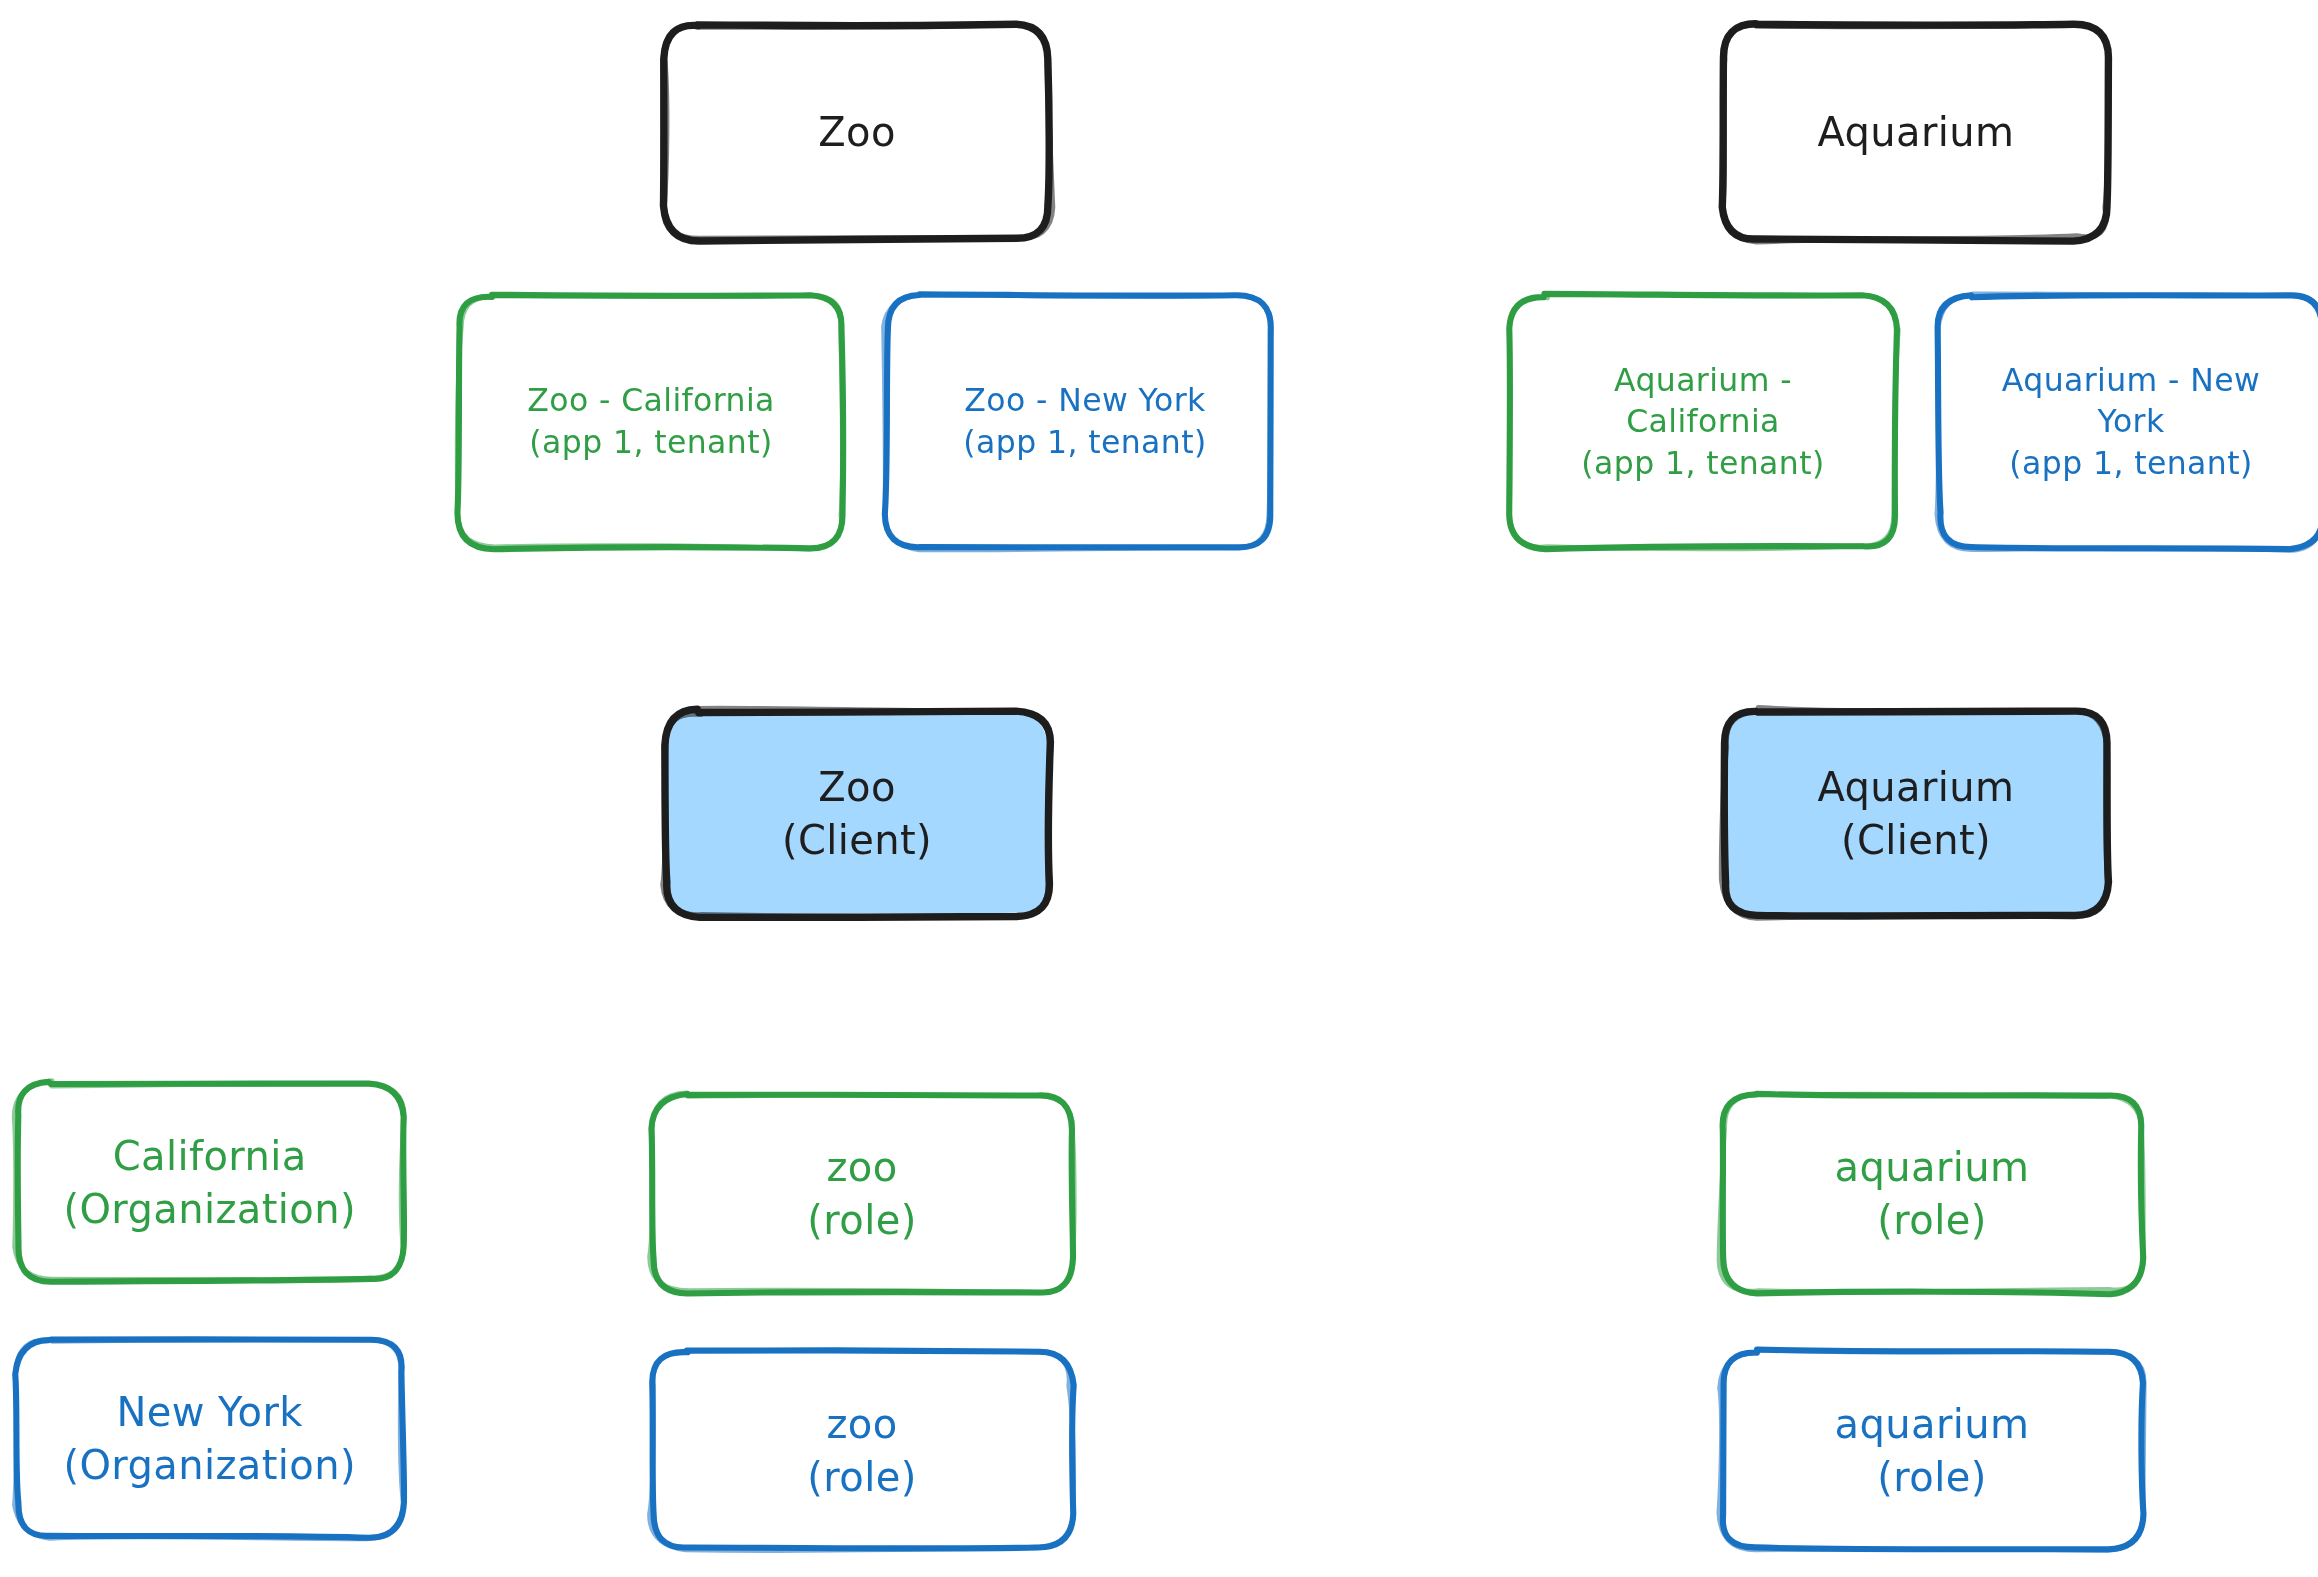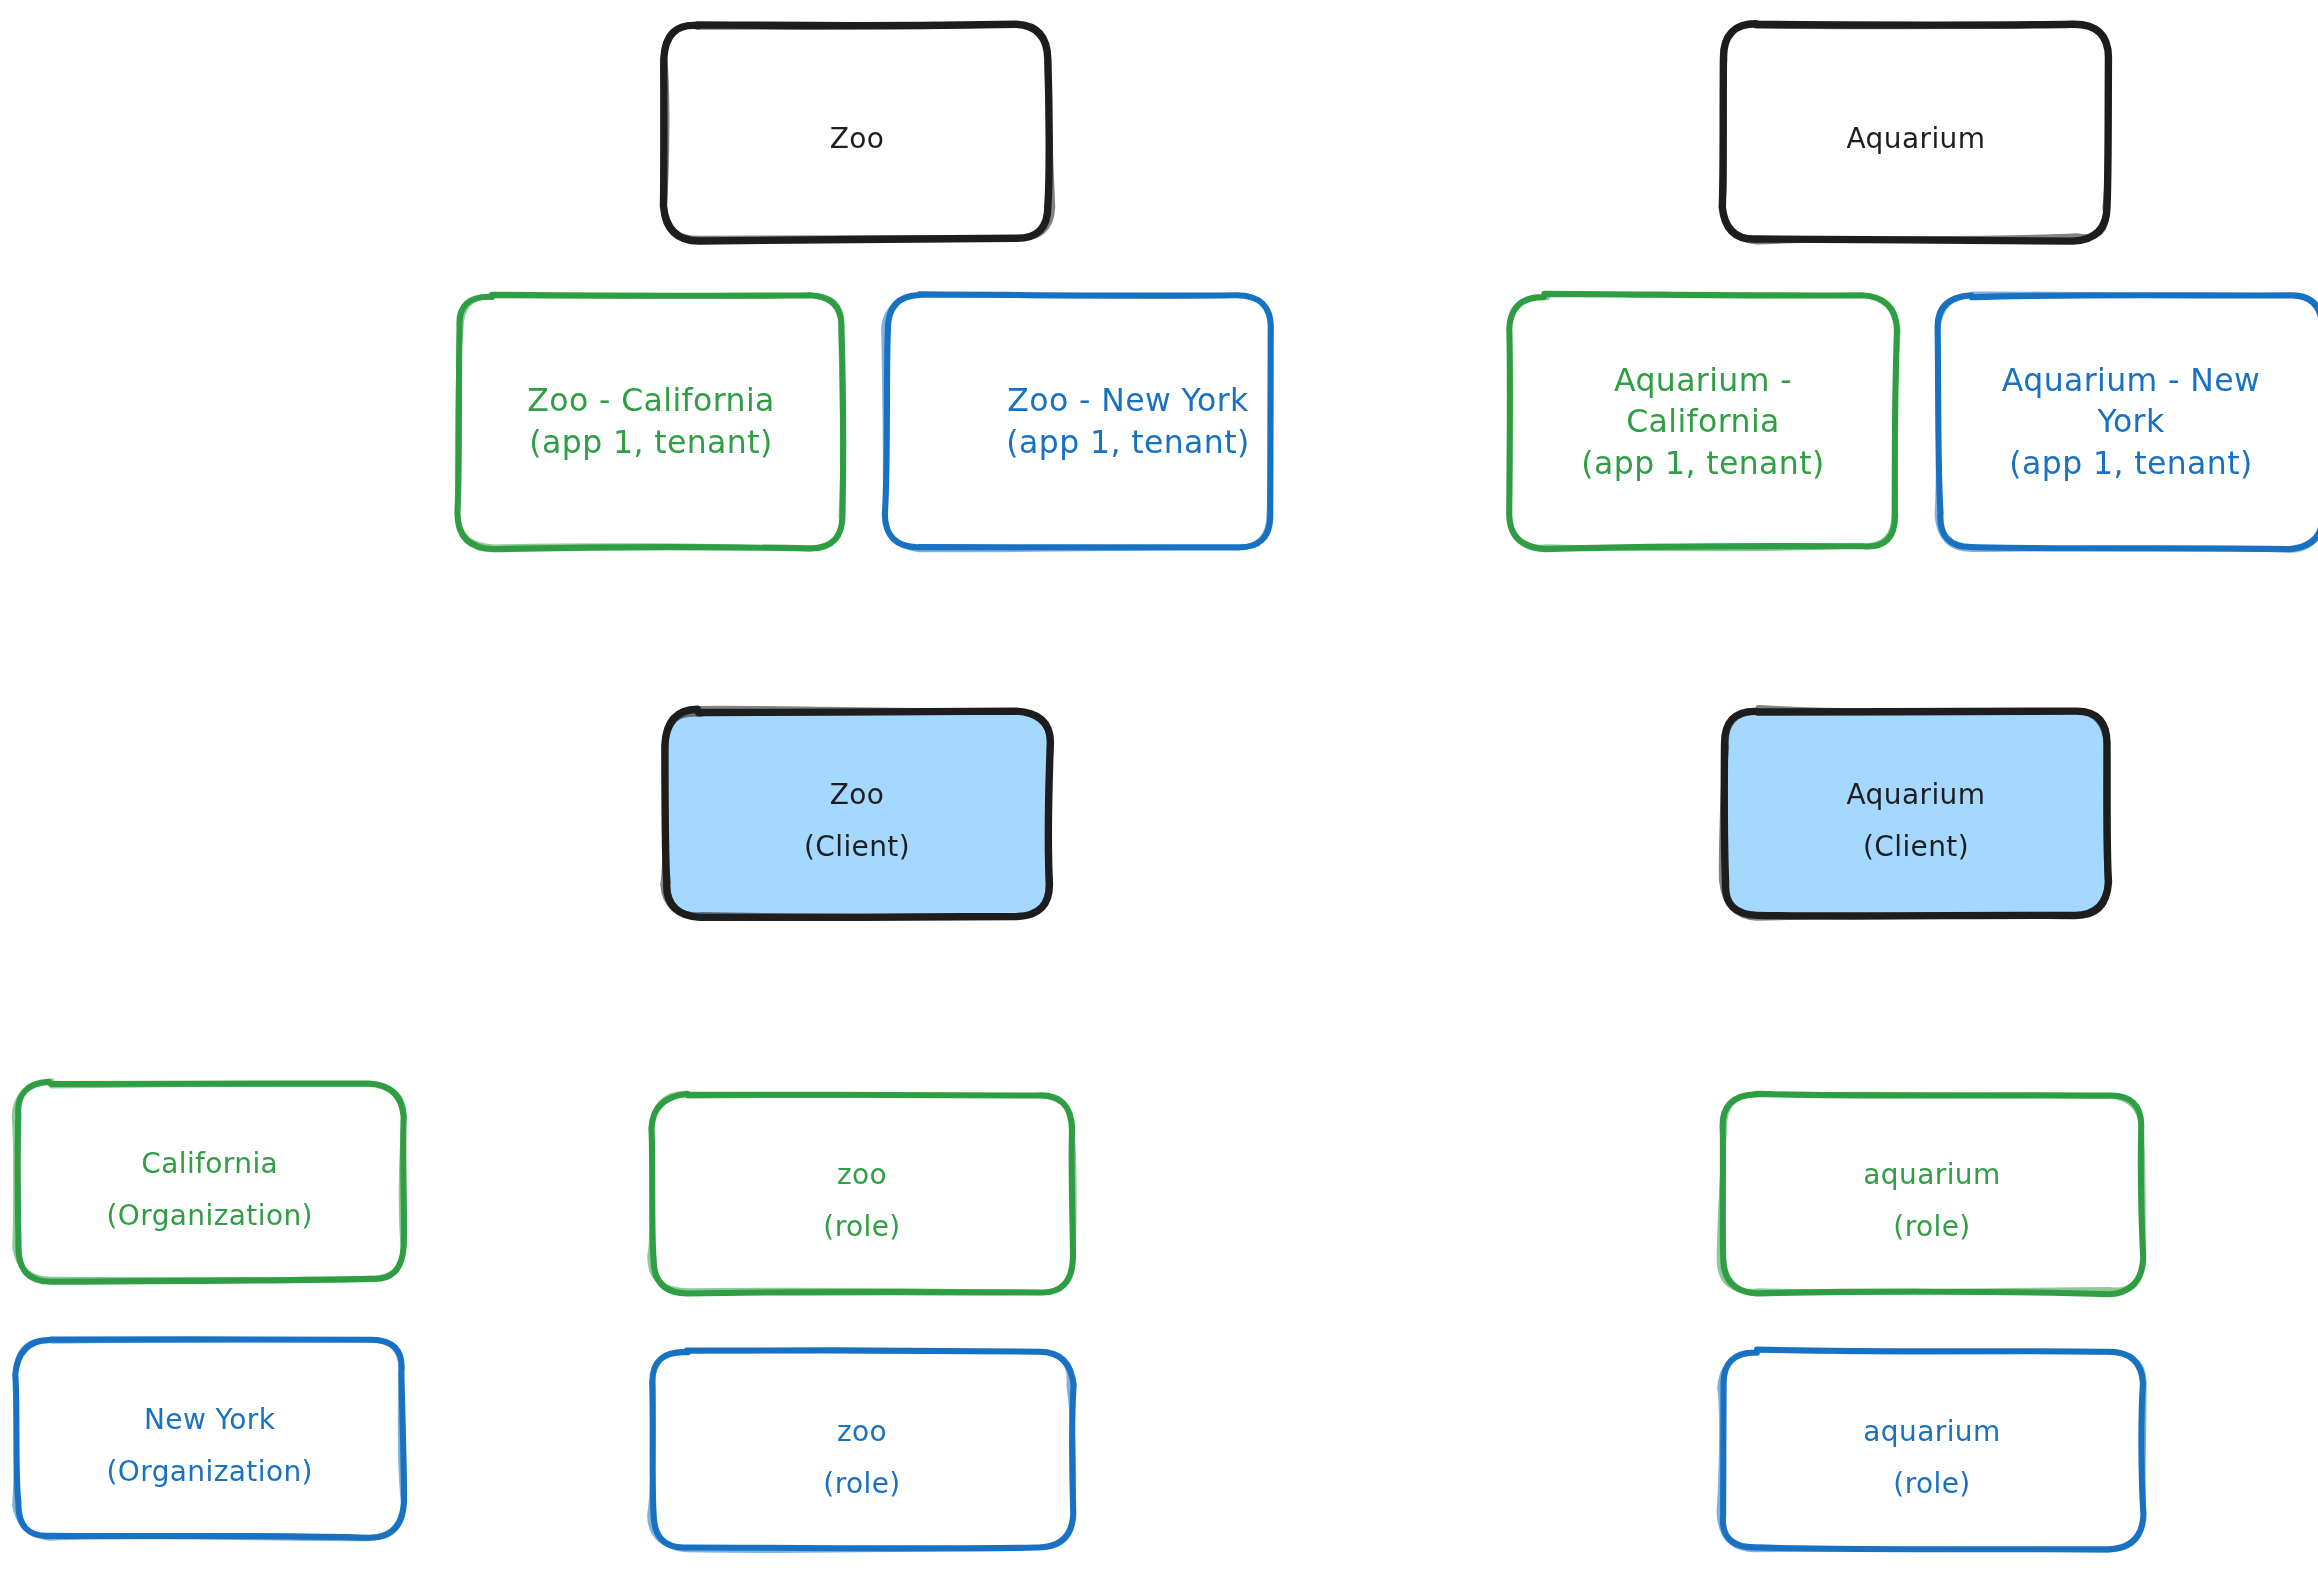--- a/index.html
+++ b/index.html
@@ -51,21 +51,21 @@
     top: 0;
     width: 2319px;
     height: 1577px;
     pointer-events: none;
   }
 
   .t-black { color: #1e1e1e; }
   .t-green { color: #2f9e44; }
   .t-blue  { color: #1971c2; }
 
-  .fs-lg  { font-size: 28px; margin-top: 15px; }
+  .fs-lg  { font-size: 40px; }
   .fs-sm  { font-size: 31.5px; }
 
   .bold-ish { font-weight: 500; }
 </style>
 </head>
 <body>
 
 <div id="canvas">
   <svg class="sketch-svg" id="sketch-layer" viewBox="0 0 2354 1601" xmlns="http://www.w3.org/2000/svg">
       <path d="M 707.9489225205034 25.20271281618625 C 812.9946343079209 26.115663981996477, 939.7339045766741 26.459760353900492, 1031.5473481081426 24.553977976553142 Q 1063.1356940101832 26.016572107560933, 1063.6316097527742 60.16800843086094 C 1065.1776506919414 108.80227561775595, 1065.7669171132147 179.2521456418559, 1063.668782075867 208.42910450417548 Q 1064.1190845891833 242.22008227463812, 1031.3924639020115 241.92076760623604 C 939.8440419368446 242.84919812809676, 803.1584421496839 243.36347437370569, 710.1261643469334 244.65385115053505 Q 676.5306162405759 244.94211650732905, 673.4236337728798 208.95007470529526 C 674.0431034918875 176.3841058494523, 673.7333315089345 96.51418108638376, 673.717084819451 59.55336852464825 Q 675.6877620182931 23.017771284095943, 708.6909316908568 26.01699533034116 " fill="none" stroke="#1e1e1e" stroke-width="7.5" stroke-linecap="round" stroke-linejoin="round" opacity="1"></path>
@@ -96,21 +96,21 @@
       <path d="M 698.480105166696 1372.2578568947501 C 812.7529962055386 1370.3142862058244, 951.7320121822135 1371.5828609184362, 1051.575522230193 1372.545474250149 Q 1088.731491449289 1371.8098900278098, 1084.8038024693728 1406.9105948909187 C 1091.1660684691742 1449.7239144110122, 1090.240252103284 1512.43748101769, 1089.2962329154834 1538.8989072469062 Q 1084.7904189415276 1572.4939084521495, 1051.7715763295068 1570.6951347441413 C 953.6452539309115 1573.1046125496737, 800.5895079405234 1575.0099618052132, 695.8790847882628 1573.612445425894 Q 659.3277986111119 1568.7884233155287, 659.1245427582413 1537.539923808258 C 664.4822029074654 1508.799811057467, 662.7056924961507 1436.8074175125919, 663.4404092947021 1406.4865262494422 Q 659.5106150757522 1371.3642285446635, 696.9235684571788 1373.1914477099665 " fill="none" stroke="#1971c2" stroke-width="4.65" stroke-linecap="round" stroke-linejoin="round" opacity="0.55"></path>
       <path d="M 1783.385852182284 1110.547988162376 C 1896.0402507804333 1113.8745728237554, 2035.9537334202976 1111.0656925933436, 2138.9082070738077 1112.323801680468 Q 2174.936452927068 1110.2526995474473, 2173.658486548811 1145.2669318495318 C 2172.6811138596386 1189.991486785002, 2174.485077433288 1252.458915761672, 2175.702468911186 1277.0086635360494 Q 2174.616614561528 1311.2972992314026, 2141.947422264144 1313.9884958909824 C 2035.7472094523907 1310.758012472652, 1890.2353127933293 1310.4715884411708, 1783.6943116374314 1313.0225673643872 Q 1749.8864785190672 1311.6012221695855, 1749.2761012390256 1277.3591609662399 C 1748.3516023103148 1251.7798485914245, 1749.420912798494 1179.8201852841303, 1748.8543388377875 1147.298240144737 Q 1746.121190354228 1111.318643285893, 1783.6597227770835 1110.999796831049 " fill="none" stroke="#2f9e44" stroke-width="6.2" stroke-linecap="round" stroke-linejoin="round" opacity="1"></path>
       <path d="M 1784.8253368687815 1111.4567709021271 C 1896.691125205811 1109.288464958407, 2039.8201546017267 1111.243701319024, 2140.743310583662 1112.6545326082037 Q 2172.2949322958475 1115.3850080817938, 2173.782610015478 1144.9412757085636 C 2176.954059084598 1187.6030526597053, 2175.6336581486275 1252.835106784664, 2175.7260052171537 1278.8393447764217 Q 2171.5692356876098 1313.6381808543579, 2141.3918620974755 1308.8630629178137 C 2038.2885359956138 1308.9833612484858, 1889.167397948373 1314.1752779647709, 1785.3595723210833 1310.1230135561898 Q 1745.9448791005648 1314.690129951015, 1744.9619756492787 1279.7228776952252 C 1745.0009069067426 1251.774207945913, 1749.0864331788384 1175.9922681072726, 1750.876520280633 1144.3253830622882 Q 1750.2470174233429 1112.6818520782515, 1782.6358138610608 1110.0723445892334 " fill="none" stroke="#2f9e44" stroke-width="4.65" stroke-linecap="round" stroke-linejoin="round" opacity="0.55"></path>
       <path d="M 1783.588929654099 1370.0767611078918 C 1898.827385486476 1373.2711485605687, 2037.1820524905995 1370.8661869466305, 2140.771611987613 1372.3879536557943 Q 2173.5031828368083 1372.3557101674378, 2175.4107262818143 1404.1085088010877 C 2172.5564024569467 1448.7439210489392, 2174.128257459961 1512.6928132716566, 2175.9552761474624 1536.9736267887056 Q 2175.0747420592234 1571.9704006444663, 2140.077002127655 1572.910806581378 C 2038.9491400786862 1572.3337470013648, 1887.7517186802997 1573.9805979467928, 1781.7416572449729 1570.9699603822082 Q 1746.2494670422748 1571.072814308107, 1749.180473527871 1538.6432514879853 C 1749.1273105451837 1513.5294938199222, 1749.6448779059574 1439.3406856339425, 1749.6991100059822 1406.0269794464111 Q 1748.9073093822226 1372.0937159527093, 1783.4904553676024 1373.1650302894413 " fill="none" stroke="#1971c2" stroke-width="6.2" stroke-linecap="round" stroke-linejoin="round" opacity="1"></path>
       <path d="M 1785.170568570867 1370.6556849095039 C 1894.6292542060837 1375.0626437109895, 2035.10829702124 1370.9045417196116, 2137.1110989371314 1372.763590966258 Q 2176.658373142406 1372.1601261357778, 2176.761417561583 1402.9719565262087 C 2176.7420497000217 1445.4821909083985, 2175.0270641939715 1513.232732551638, 2176.155777518824 1538.7797823059373 Q 2172.348052433692 1574.782453256566, 2138.2121478654444 1573.830991091486 C 2036.9318180603161 1571.6621099472977, 1891.745287956223 1573.3405941243284, 1782.040059853904 1573.4335816864855 Q 1746.5619595900178 1573.7918365865014, 1744.7994085403159 1535.1058315821924 C 1746.3196109060198 1514.7486048343592, 1749.467173861526 1435.1771187019535, 1745.512631266564 1408.9642398751341 Q 1748.1834197709336 1373.9994756118394, 1782.348059264943 1373.7532414685004 " fill="none" stroke="#1971c2" stroke-width="4.65" stroke-linecap="round" stroke-linejoin="round" opacity="0.55"></path>
     </svg>
   <div id="node-layer">
       <div class="node" style="left: 665px; top: 24.6px; width: 384px; height: 215px;"><span class="label t-black fs-lg bold-ish">Zoo</span></div>
       <div class="node" style="left: 1724px; top: 24.6px; width: 384px; height: 215px;"><span class="label t-black fs-lg bold-ish">Aquarium</span></div>
       <div class="node" style="left: 459px; top: 296px; width: 384px; height: 252px; align-items: flex-end;"><span class="label t-green fs-sm bold-ish">Zoo - California</span><span class="label t-green fs-sm">(app 1, tenant)</span></div>
-      <div class="node" style="left: 936px; top: 296px; width: 384px; height: 252px;"><span class="label t-blue fs-sm bold-ish">Zoo - New York</span><span class="label t-blue fs-sm">(app 1, tenant)</span></div>
+      <div class="node" style="left: 893px; top: 296px; width: 384px; height: 252px;"><span class="label t-blue fs-sm bold-ish">Zoo - New York</span><span class="label t-blue fs-sm">(app 1, tenant)</span></div>
       <div class="node" style="left: 1511px; top: 296px; width: 384px; height: 252px;"><span class="label t-green fs-sm bold-ish">Aquarium -
 California</span><span class="label t-green fs-sm">(app 1, tenant)</span></div>
       <div class="node" style="left: 1939px; top: 296px; width: 384px; height: 252px;"><span class="label t-blue fs-sm bold-ish">Aquarium - New
 York</span><span class="label t-blue fs-sm">(app 1, tenant)</span></div>
       <div class="node" style="left: 665px; top: 711px; width: 384px; height: 205px;"><span class="label t-black fs-lg bold-ish">Zoo</span><span class="label t-black fs-lg">(Client)</span></div>
       <div class="node" style="left: 1724px; top: 711px; width: 384px; height: 205px;"><span class="label t-black fs-lg bold-ish">Aquarium</span><span class="label t-black fs-lg">(Client)</span></div>
       <div class="node" style="left: 16.7px; top: 1084px; width: 386px; height: 197px;"><span class="label t-green fs-lg bold-ish">California</span><span class="label t-green fs-lg">(Organization)</span></div>
       <div class="node" style="left: 16.7px; top: 1340px; width: 386px; height: 197px;"><span class="label t-blue fs-lg bold-ish">New York</span><span class="label t-blue fs-lg">(Organization)</span></div>
       <div class="node" style="left: 652px; top: 1095px; width: 420px; height: 197px;"><span class="label t-green fs-lg bold-ish">zoo</span><span class="label t-green fs-lg">(role)</span></div>
       <div class="node" style="left: 652px; top: 1352px; width: 420px; height: 197px;"><span class="label t-blue fs-lg bold-ish">zoo</span><span class="label t-blue fs-lg">(role)</span></div>

